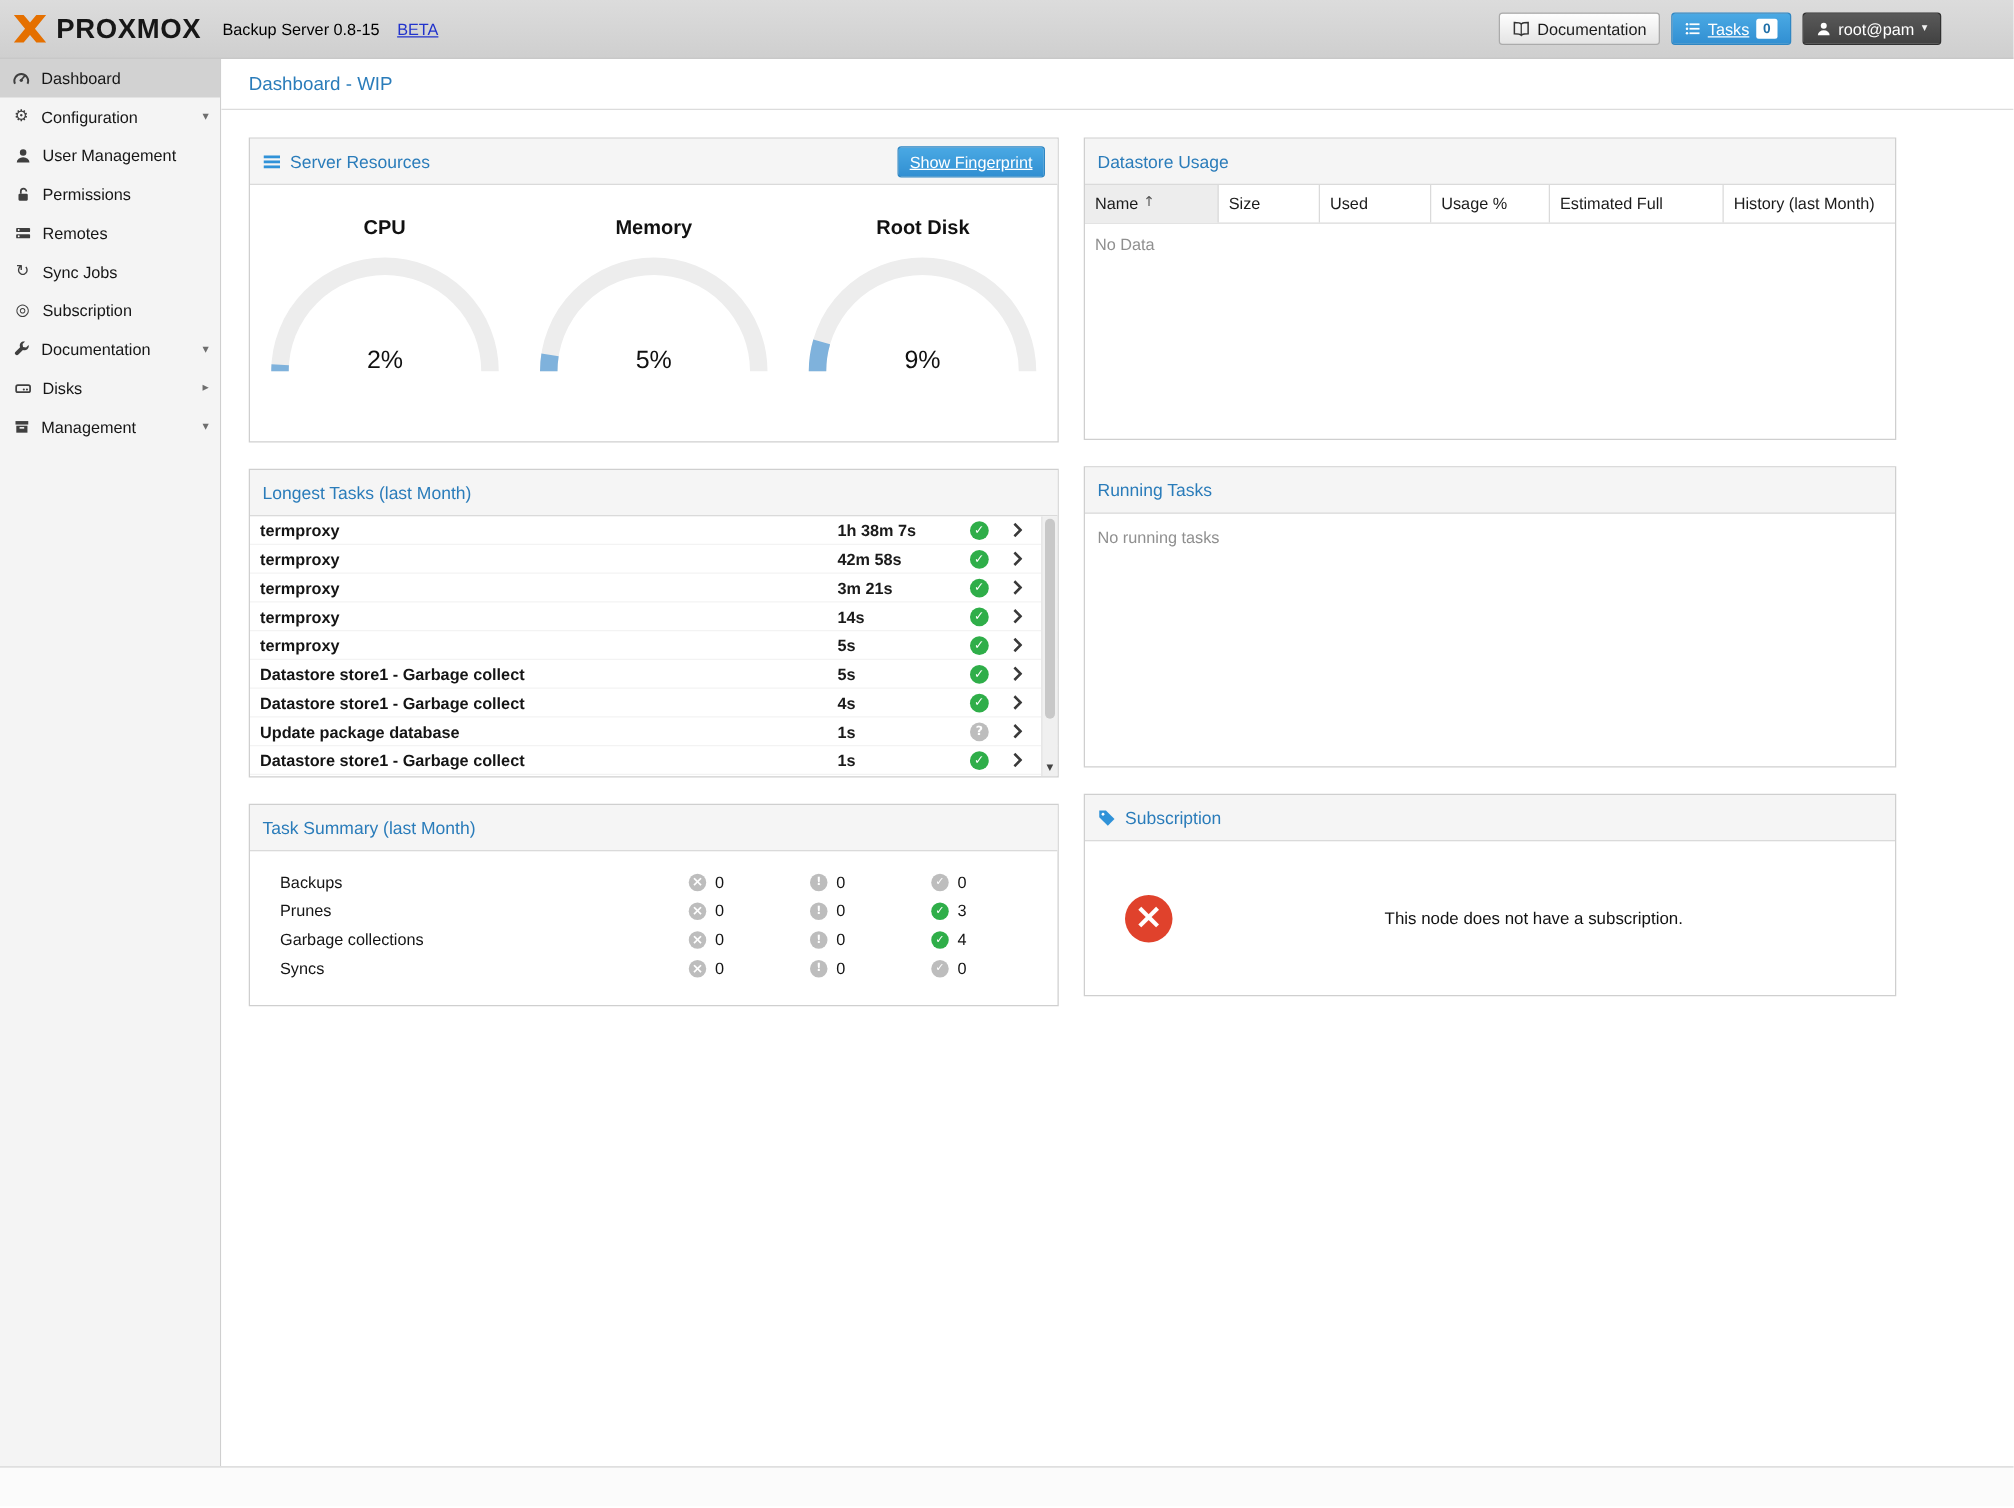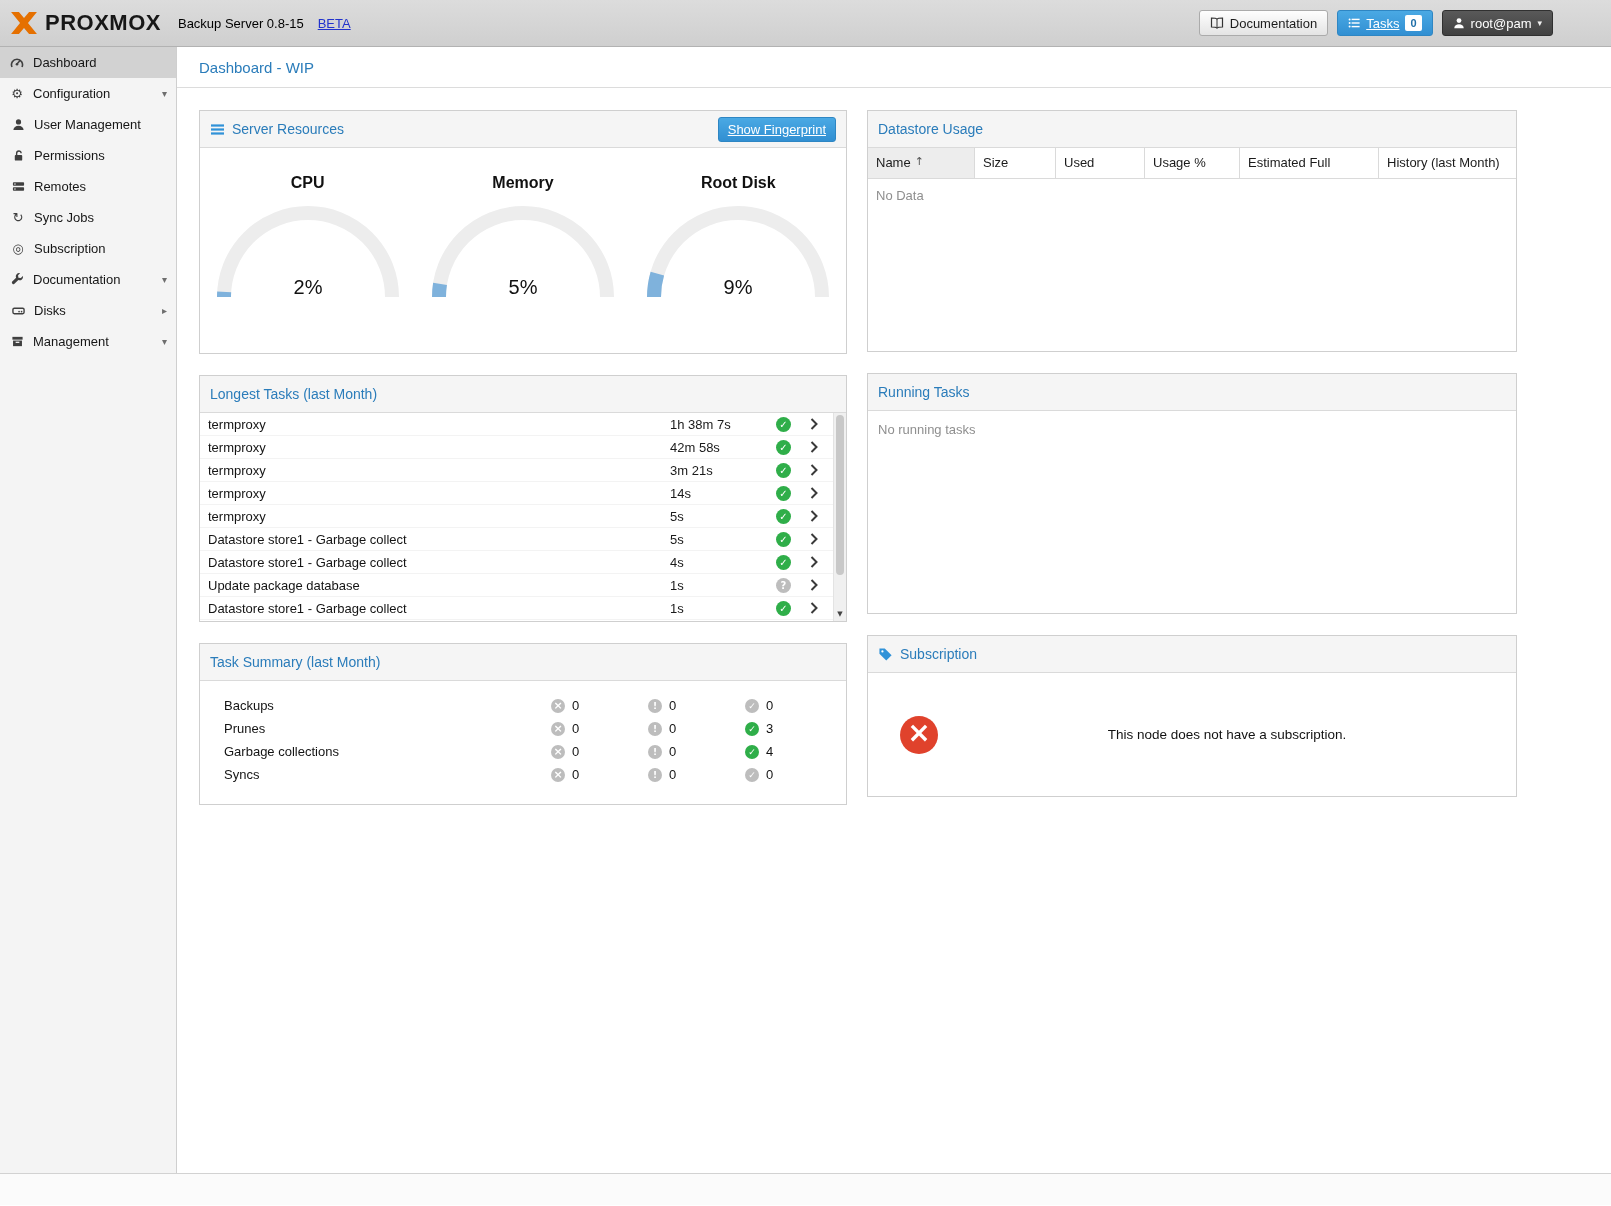--- a/index.html
+++ b/index.html
@@ -67,21 +67,21 @@
   
   .dt-header{display:flex;height:31px;border-bottom:1px solid #dadada;}
   .dt-th{padding:7px 8px 0;border-right:1px solid #dadada;color:#1b1b1b;cursor:pointer;display:flex;align-items:flex-start;gap:4px;}
   .w-name{width:107px;background:#ededed;}
   .w-size{width:81px;} .w-used{width:89px;} .w-usage{width:95px;} .w-est{width:139px;}
   .w-hist{flex:1;border-right:none;}
   .sort-arrow{font-size:11px;color:#555;font-family:"DejaVu Sans",sans-serif;}
   .dt-body{height:172px;padding:9px 8px;color:#8f8f8f;}
 
   
-  .lt-body{position:relative;height:208px;overflow:hidden;}
+  .lt-body{position:relative;height:208px;overflow:hidden;font-weight:bold;}
   .lt-row{display:flex;align-items:center;height:23px;border-bottom:1px solid #f3f3f3;padding:0 16px 0 8px;}
   .lt-name{flex:1;color:#141414;}
   .lt-dur{width:106px;}
   .lt-status{width:34px;display:flex;}
   .status-icon{width:15px;height:15px;border-radius:50%;color:#fff;display:inline-flex;align-items:center;justify-content:center;font-size:10px;font-weight:bold;font-family:"DejaVu Sans",sans-serif;}
   .status-icon.ok{background:var(--ok-green);}
   .status-icon.unknown{background:var(--neutral-gray);}
   .status-icon.ok::after{content:"\2713";}
   .status-icon.unknown::after{content:"?";}
   .lt-action{width:20px;display:flex;cursor:pointer;}

